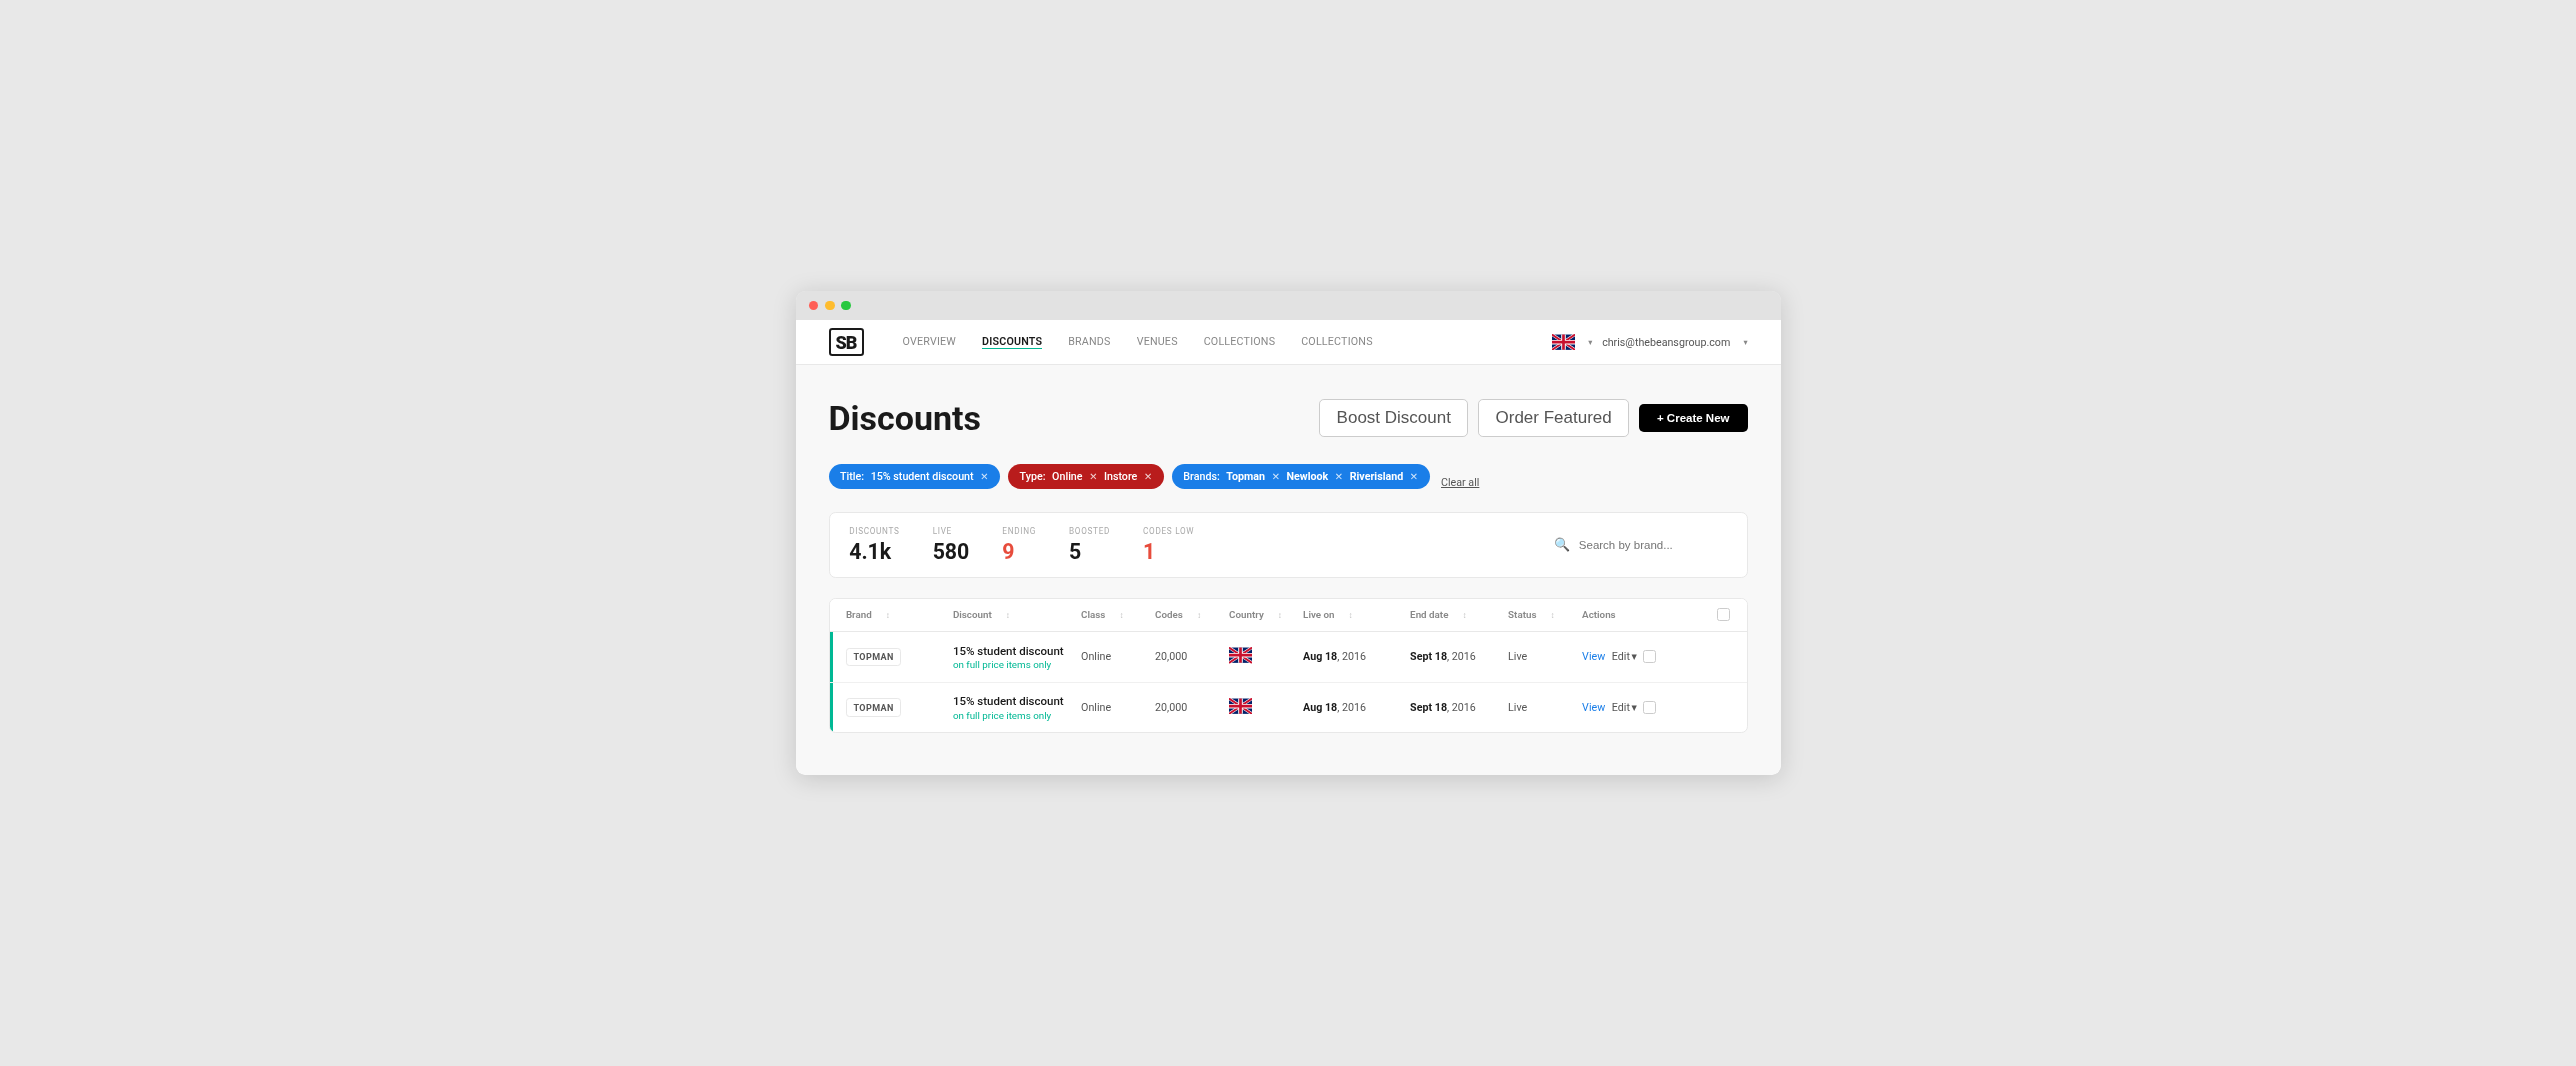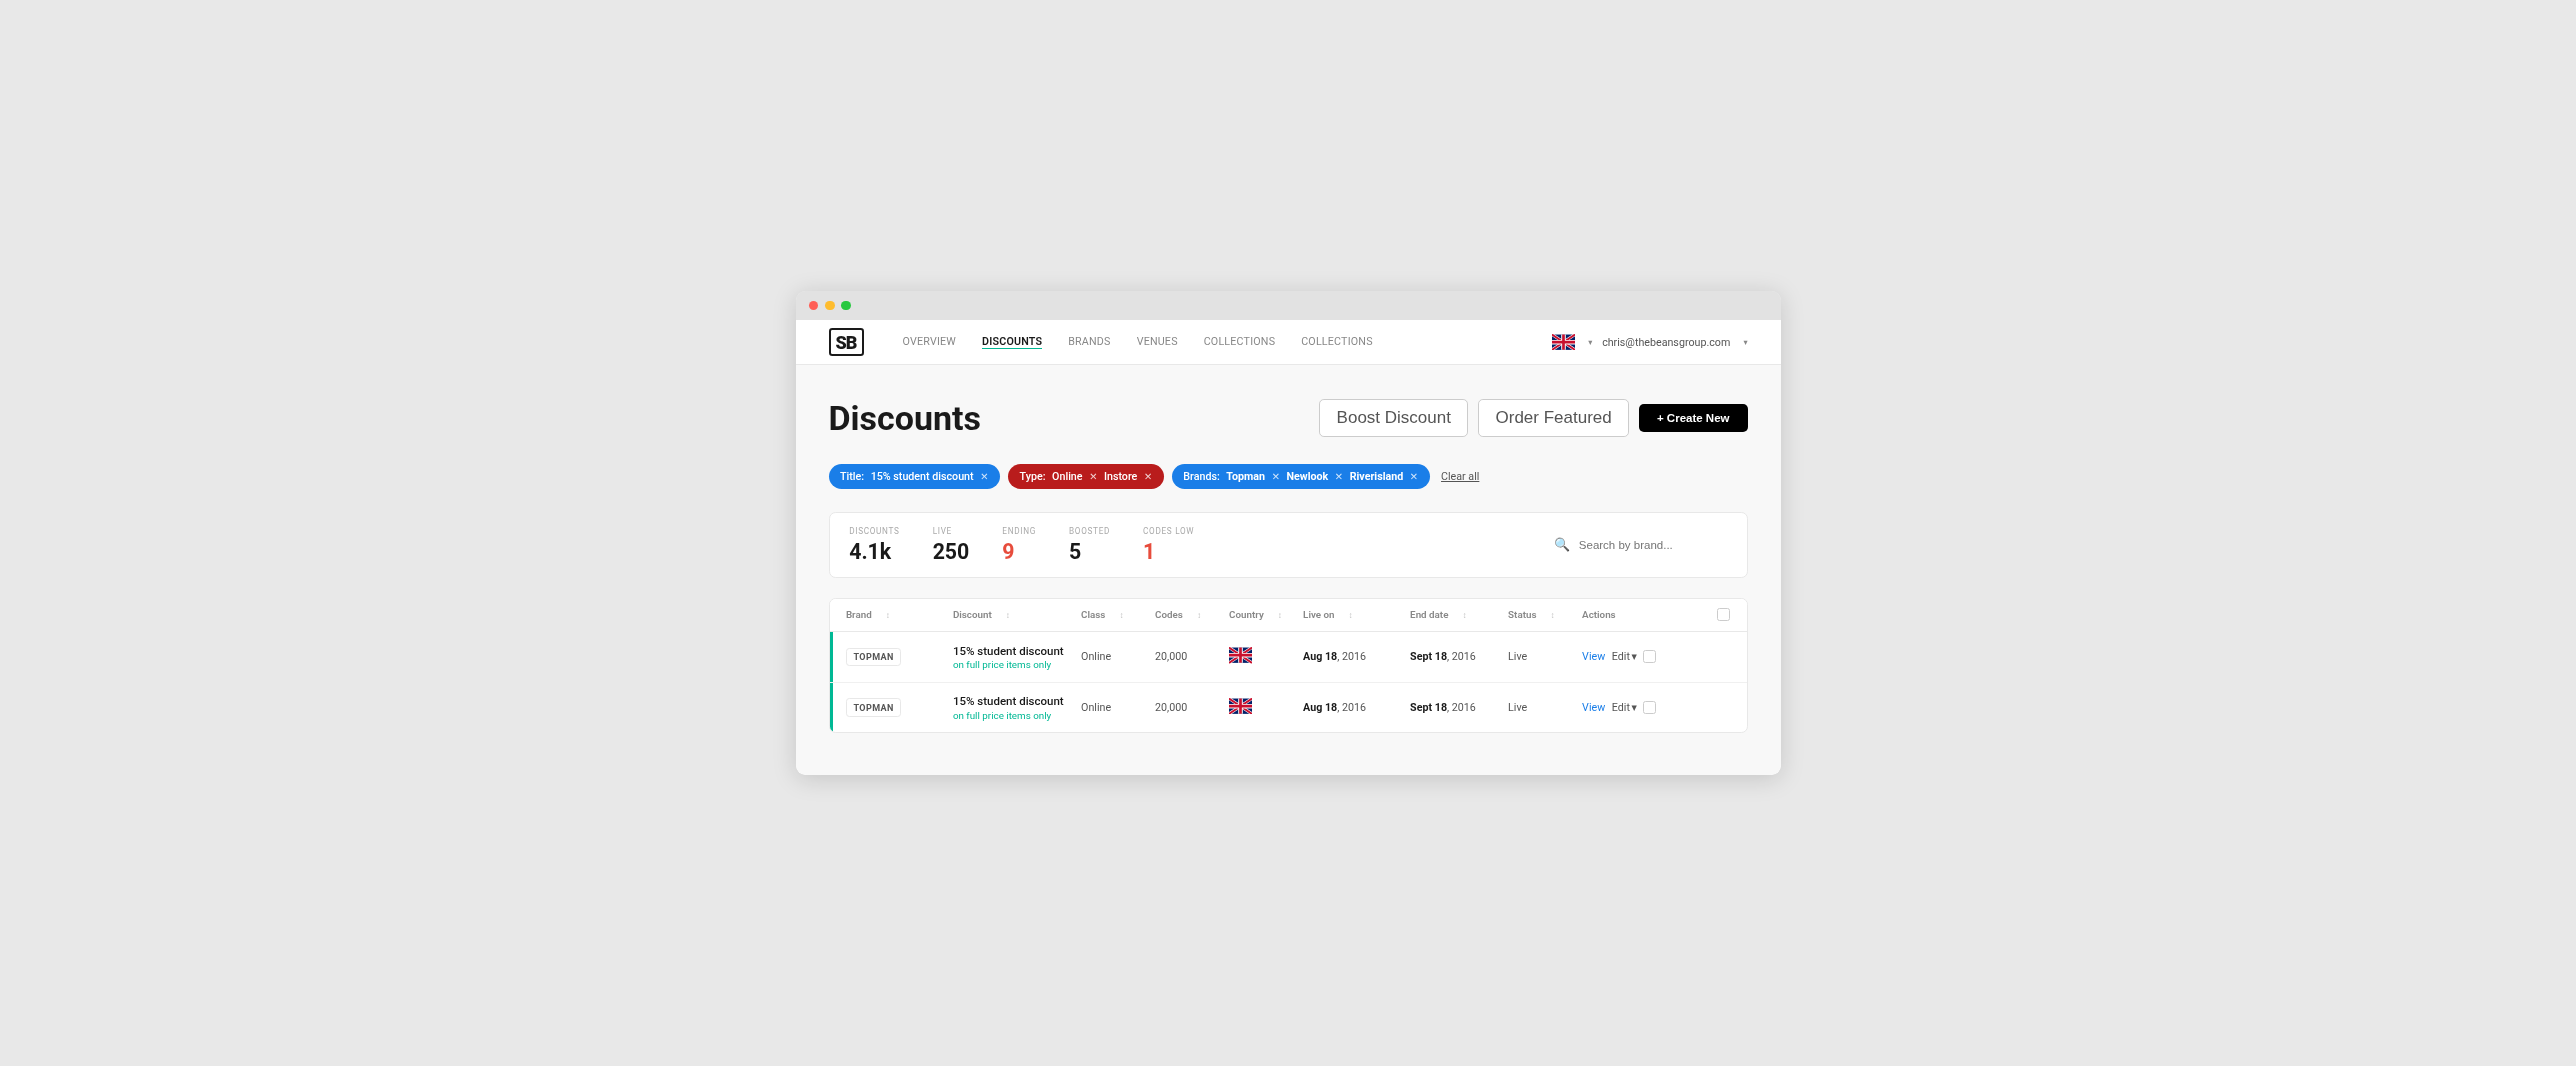--- a/index.html
+++ b/index.html
@@ -121,21 +121,21 @@
       border: none;
       padding: 8.2px 18px;
       border-radius: 4.9px;
       font-size: 11.5px;
       font-weight: 700;
       cursor: pointer;
     }
     
     .filter-bar {
       display: flex;
-      align-items: center;
+      align-items: flex-end;
       gap: 8.2px;
       margin-bottom: 23px;
       flex-wrap: wrap;
     }
     .filter-tag {
       display: inline-flex;
       align-items: center;
       gap: 6.6px;
       padding: 5.7px 11.5px;
       border-radius: 16.4px;
@@ -383,21 +383,21 @@
         <span class="clear-all">Clear all</span>
       </div>
 
       <div class="stats-row">
         <div class="stat-item">
           <span class="stat-label">DISCOUNTS</span>
           <span class="stat-value">4.1k</span>
         </div>
         <div class="stat-item">
           <span class="stat-label">LIVE</span>
-          <span class="stat-value">250</span>
+          <span class="stat-value">580</span>
         </div>
         <div class="stat-item">
           <span class="stat-label">ENDING</span>
           <span class="stat-value red">9</span>
         </div>
         <div class="stat-item">
           <span class="stat-label">BOOSTED</span>
           <span class="stat-value">5</span>
         </div>
         <div class="stat-item">

